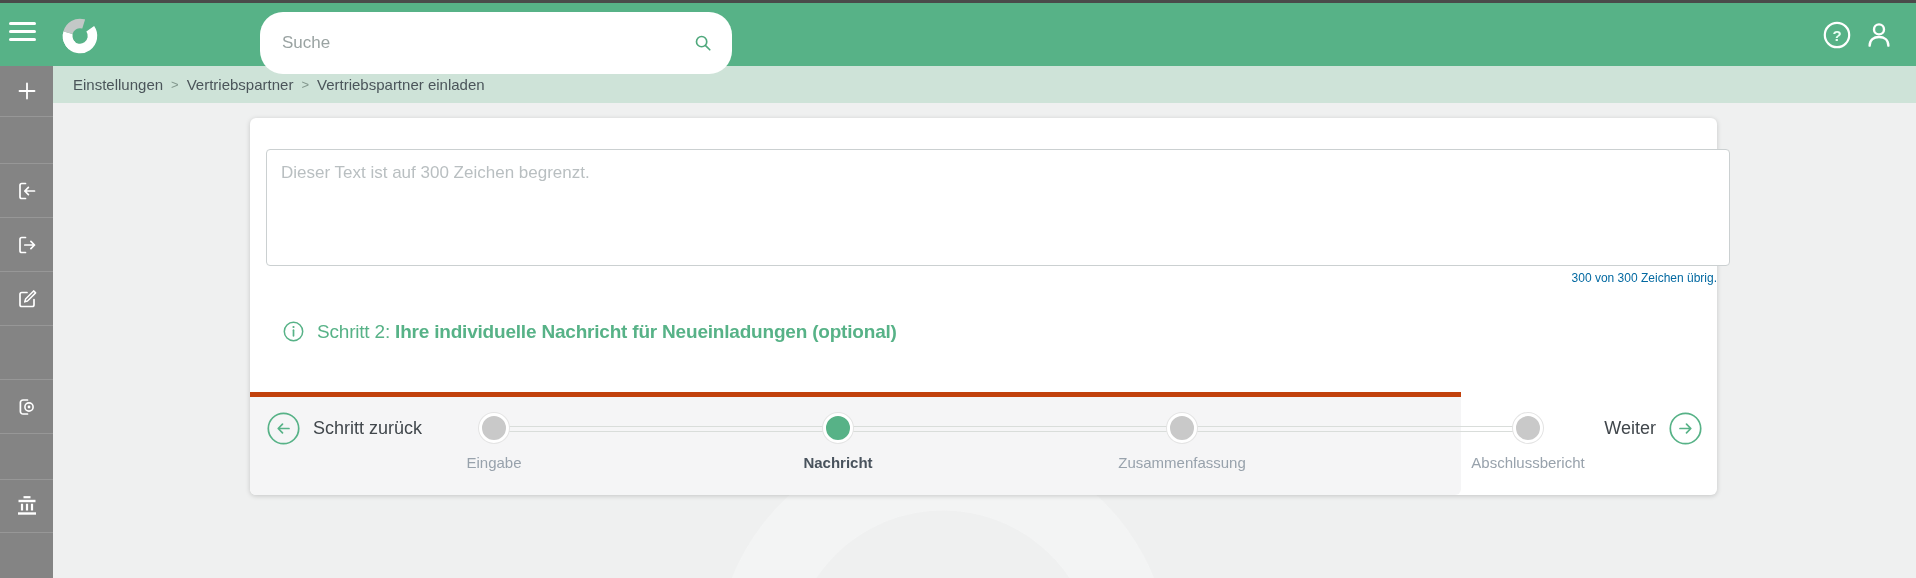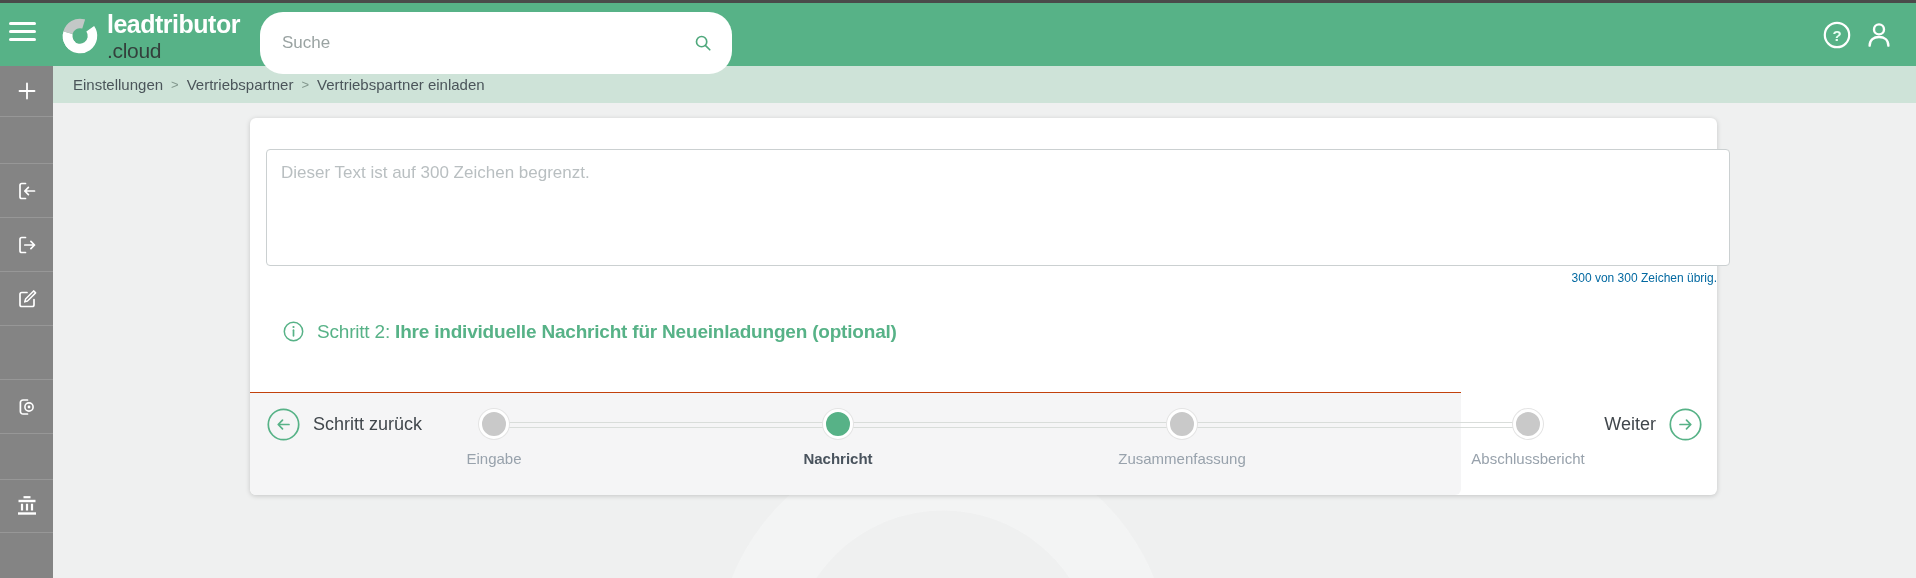--- a/index.html
+++ b/index.html
@@ -38,21 +38,21 @@
   .msg-box { position:absolute; left:16px; top:31px; width:1464px; height:117px; border:1px solid #cbd0d1; border-radius:4px; resize:none; font-family:"Liberation Sans",sans-serif; font-size:17px; color:#444; padding:13px 14px; outline:none; }
   .msg-box::placeholder { color:#b9bfc1; }
   .char-counter { position:absolute; right:0; top:153px; font-size:12px; color:#0369a1; }
 
   .info-icon { position:absolute; left:33px; top:203px; width:21px; height:21px; }
   .step-title { position:absolute; left:67px; top:203px; font-size:19px; color:#57b287; letter-spacing:-0.2px; }
   .step-title b { font-weight:bold; }
   .step-desc { position:absolute; left:67px; top:231px; font-size:15.5px; color:#565d62; letter-spacing:-0.2px; }
 
   
-  .card-footer { position:absolute; left:0; bottom:0; width:1211px; height:103px; background:#f5f5f6; border-top:1px solid #c2410c; border-radius:0 0 6px 6px; }
+  .card-footer { position:absolute; left:0; bottom:0; width:1211px; height:103px; background:#f5f5f6; border-top:5px solid #c2410c; border-radius:0 0 6px 6px; }
   .circle-btn { position:absolute; width:33px; height:33px; cursor:pointer; }
   .back-btn { left:17px; top:15px; }
   .next-btn { left:1419px; top:15px; }
   .back-label { position:absolute; left:63px; top:21px; font-size:18px; color:#41474c; cursor:pointer; }
   .next-label { position:absolute; left:1334px; top:21px; width:72px; text-align:right; font-size:18px; color:#41474c; cursor:pointer; }
 
   .connector { position:absolute; left:244px; top:29px; width:1034px; height:6px; border-top:1px solid #d9ddda; border-bottom:1px solid #d9ddda; }
   .step { position:absolute; top:16px; width:160px; text-align:center; }
   .step .dot { width:30px; height:30px; border-radius:50%; background:#c9c9c9; border:3px solid #fff; box-shadow:0 0 0 1px #e4e4e4; margin:0 auto; }
   .step .lbl { margin-top:11px; font-size:15px; color:#98a2ac; }
@@ -71,24 +71,20 @@
       <span></span>
       <span></span>
     </div>
 
   <svg class="logo" viewBox="0 0 40 40">
     <circle cx="20" cy="20" r="12.5" fill="none" stroke="#ffffff" stroke-width="9.5" stroke-dasharray="50 28.5" transform="rotate(-35 20 20)"></circle>
     <circle cx="20" cy="20" r="12.5" fill="none" stroke="#c3c8c7" stroke-width="9.5" stroke-dasharray="20 58.5" transform="rotate(195 20 20)"></circle>
     <circle cx="20" cy="20" r="12.5" fill="none" stroke="#ffffff" stroke-width="9.5" stroke-dasharray="12 66.5" transform="rotate(130 20 20)"></circle>
   </svg>
 
-  <div class="brand">
-    <div class="l1">leadtributor</div>
-    <div class="l2">.cloud</div>
-  </div>
 
   <div class="search-pill">
     <input type="text" placeholder="Suche" style="">
     <svg width="22" height="22" viewBox="0 0 24 24">
       <circle cx="10.5" cy="10.5" r="5.6" fill="none" stroke="#4fa87c" stroke-width="1.8"></circle>
       <line x1="14.8" y1="14.8" x2="19.4" y2="19.4" stroke="#4fa87c" stroke-width="1.8" stroke-linecap="round"></line>
     </svg>
   </div>
 
   <div class="hdr-icons">

